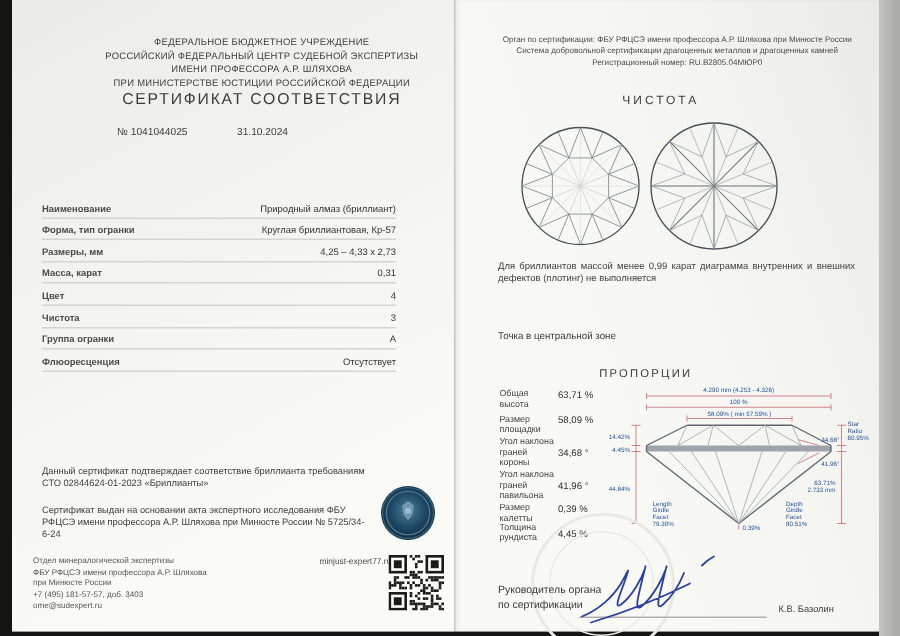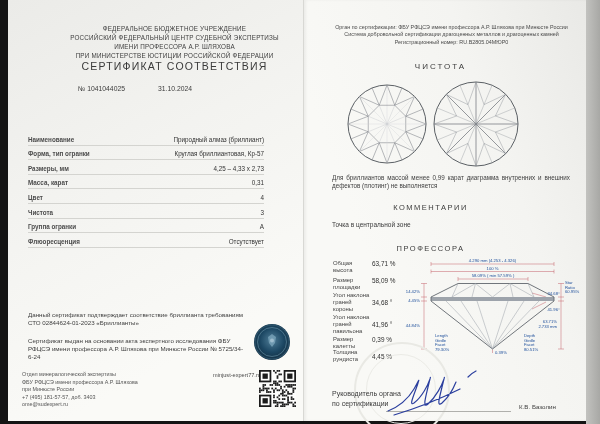--- a/index.html
+++ b/index.html
@@ -337,24 +337,23 @@
         <line x1="102.301515190165" y1="75.698484809835" x2="112.59852981726297" y2="54.036352079666884" stroke="#8b9096" stroke-width="0.45"></line>
         <line x1="90" y1="46.00000000000001" x2="112.59852981726297" y2="54.036352079666884" stroke="#8b9096" stroke-width="0.45"></line>
         <line x1="90" y1="46.00000000000001" x2="112.59852981726297" y2="37.96364792033313" stroke="#8b9096" stroke-width="0.45"></line>
         <line x1="102.30151519016499" y1="16.301515190165006" x2="112.59852981726297" y2="37.96364792033313" stroke="#8b9096" stroke-width="0.45"></line>
         <line x1="102.30151519016499" y1="16.301515190165006" x2="123.96364792033312" y2="26.598529817262975" stroke="#8b9096" stroke-width="0.45"></line>
         <line x1="132" y1="4" x2="123.96364792033312" y2="26.598529817262975" stroke="#8b9096" stroke-width="0.45"></line>
       </svg>
 
     <div class="abs note">Для бриллиантов массой менее 0,99 карат диаграмма внутренних и внешних дефектов (плотинг) не выполняется</div>
 
-    <div class="abs h-comm ctr">КОММЕНТАРИИ</div>
     <div class="abs comm-txt">Точка в центральной зоне</div>
 
-    <div class="abs h-prop ctr">ПРОФЕССОРА</div>
+    <div class="abs h-prop ctr">ПРОПОРЦИИ</div>
 
     <div class="abs prow" style="top:260px">
       <div class="plbl">Общая высота</div>
       <div class="pval">63,71 %</div>
     </div>
     <div class="abs prow" style="top:277px">
       <div class="plbl">Размер площадки</div>
       <div class="pval">58,09 %</div>
     </div>
     <div class="abs prow" style="top:292px;align-items:center">

